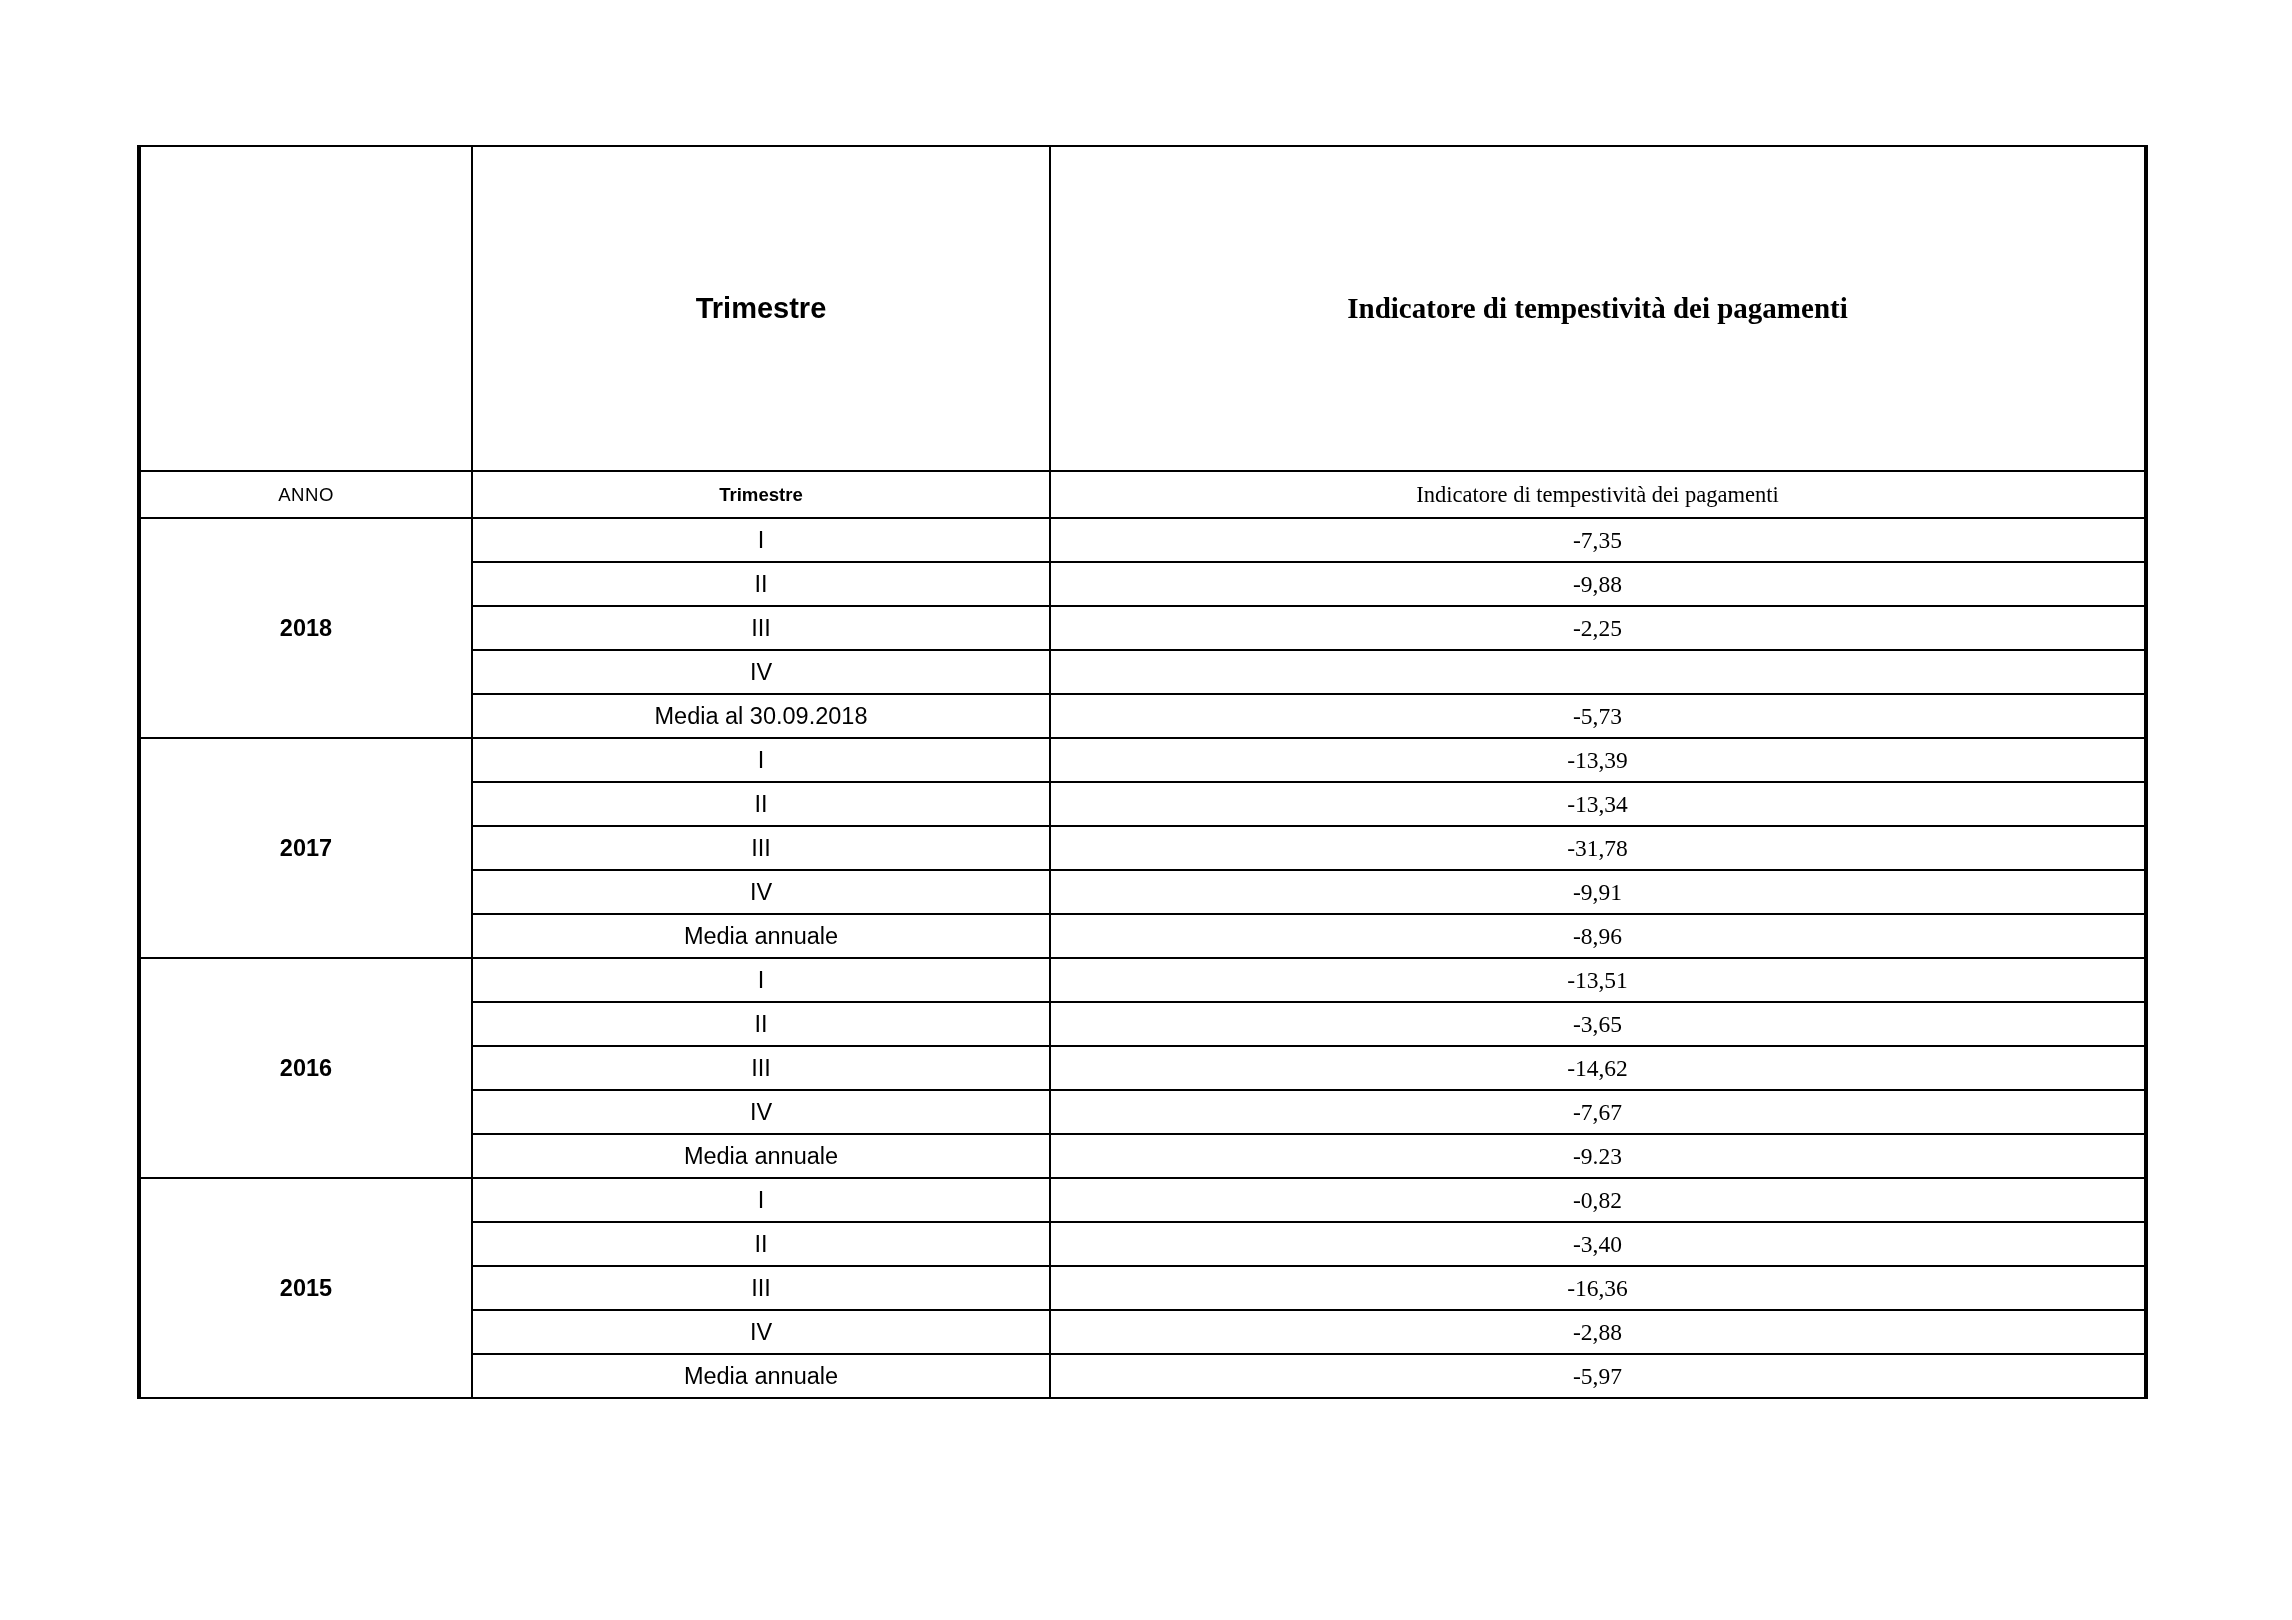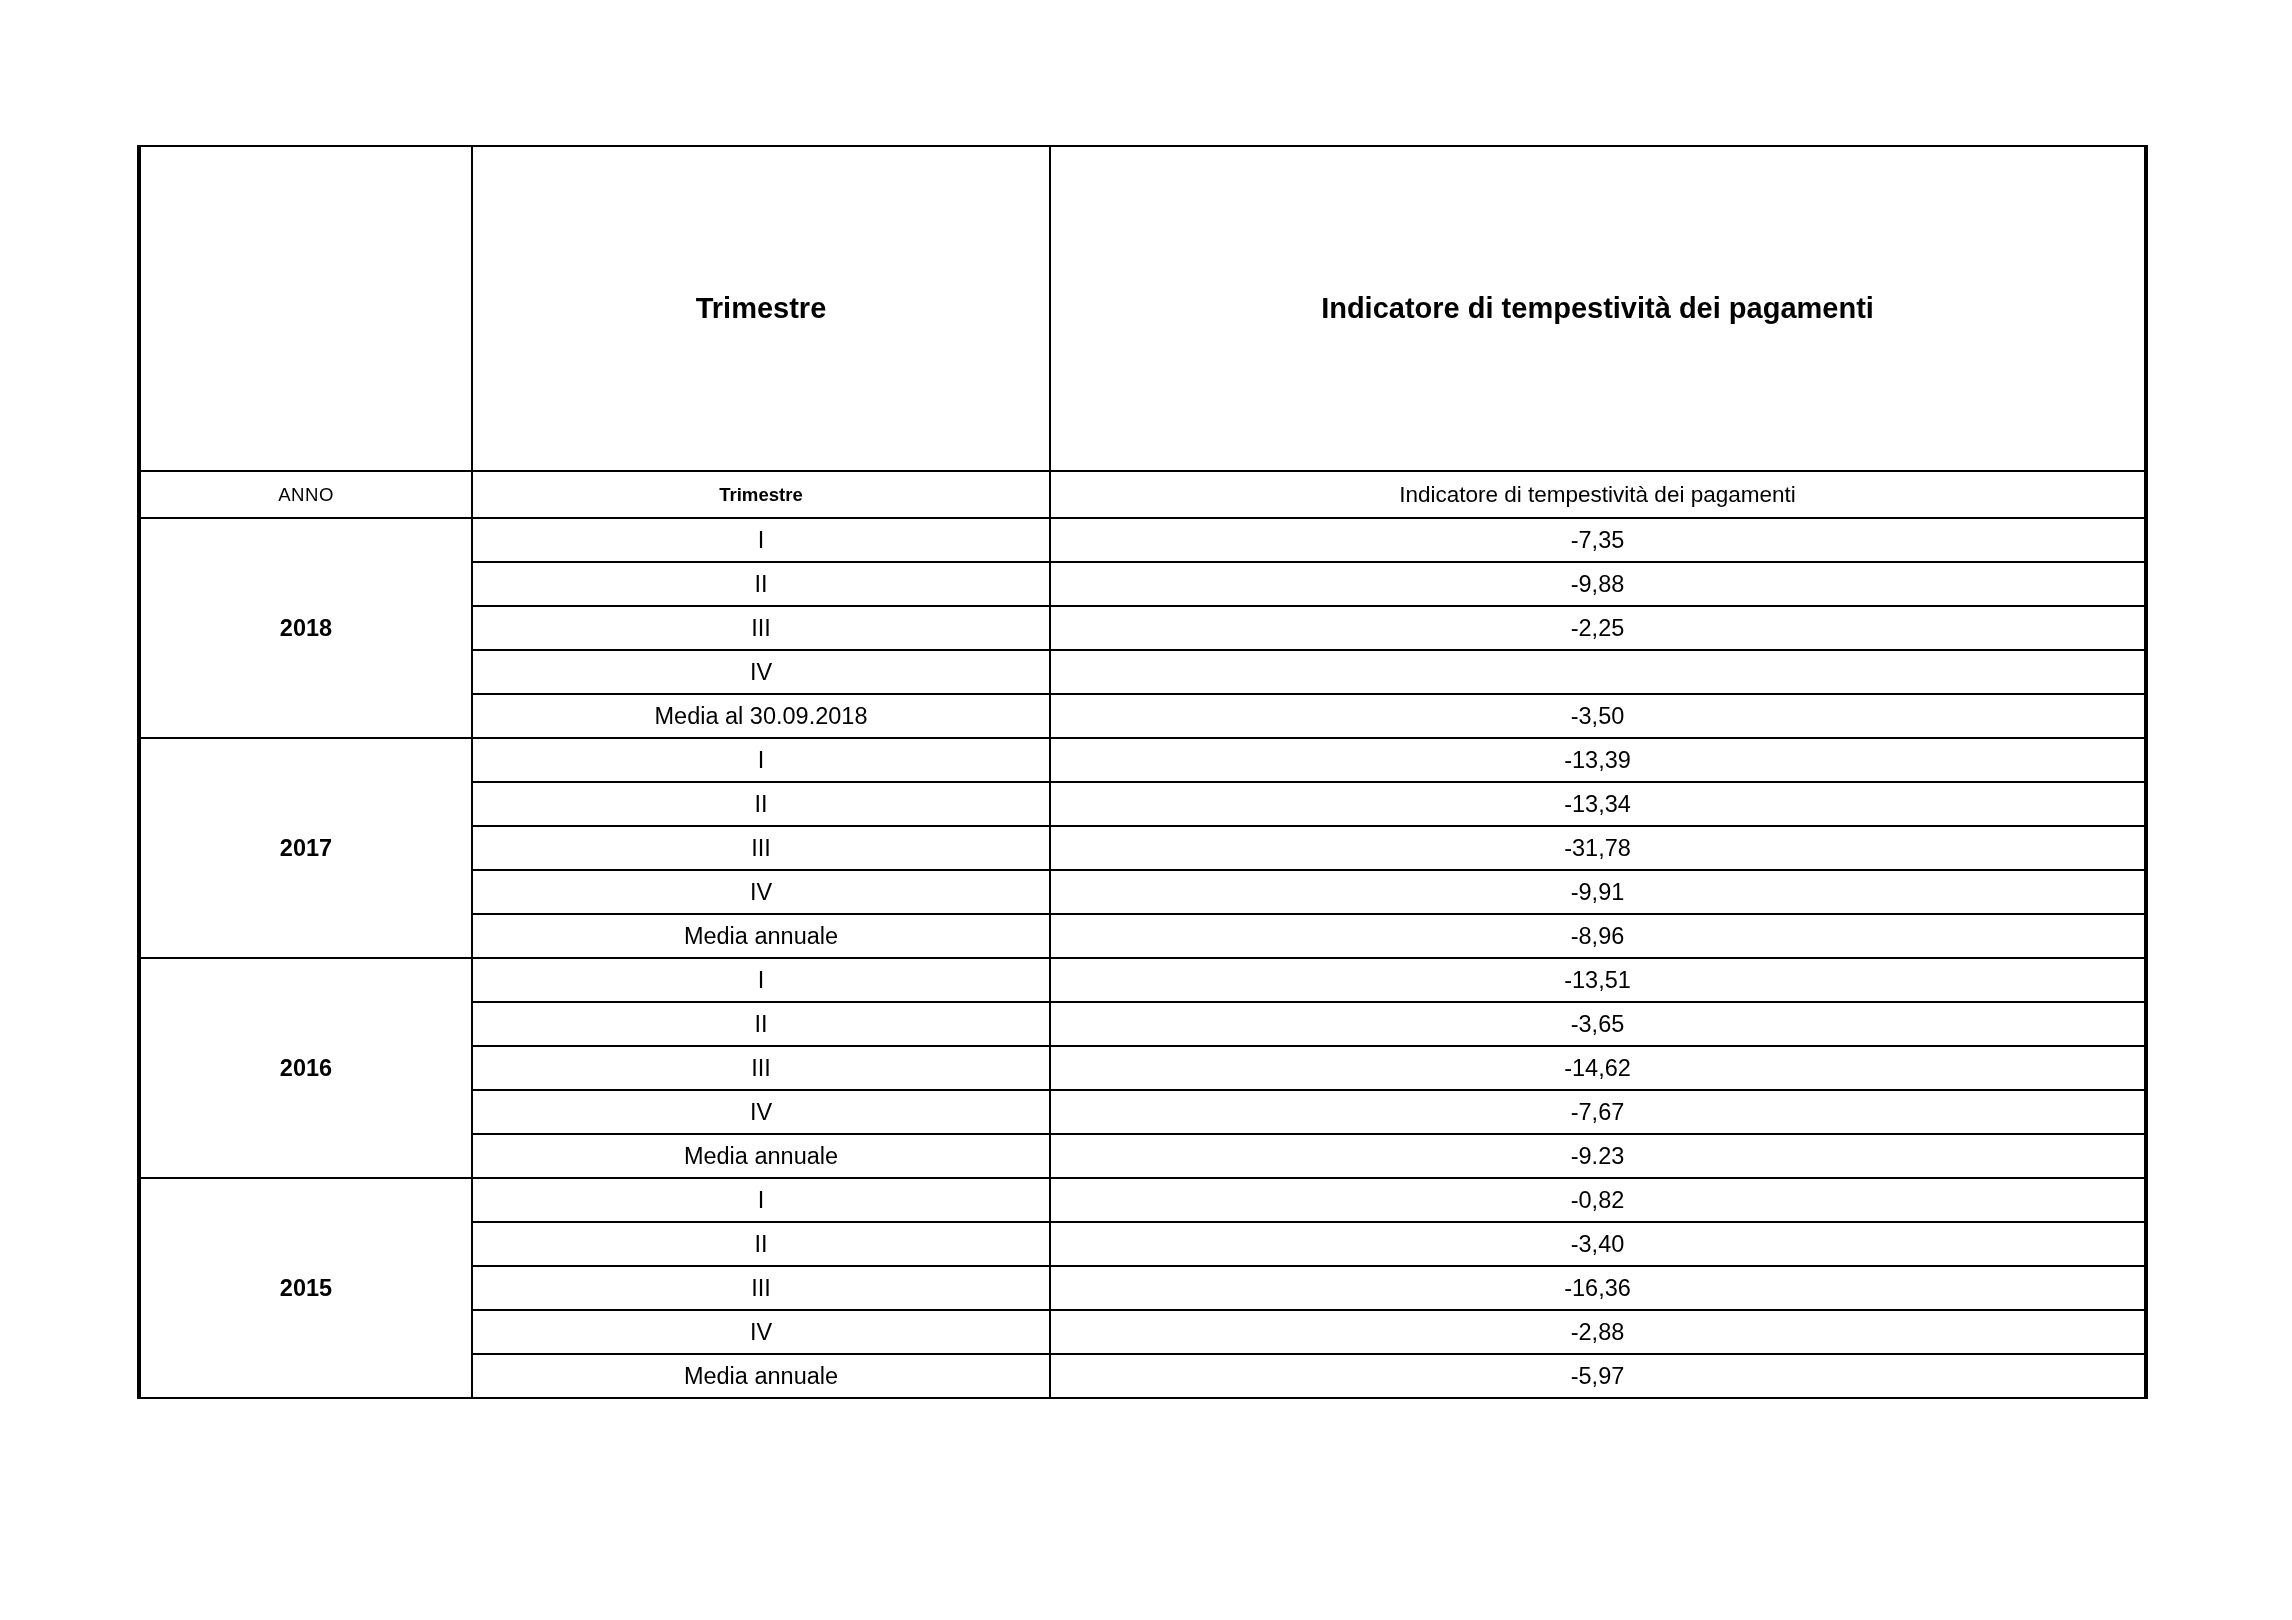--- a/index.html
+++ b/index.html
@@ -40,21 +40,21 @@
   table.main td {
     border: 2px solid #000000;
     vertical-align: middle;
     text-align: center;
     padding: 0;
   }
 
   
   .outer-top td { border-top-width: 4.9px; }
   .frame-left { border-left-width: 4.9px !important; }
-  .frame-right { border-right-width: 4.9px !important; }
+  .frame-right { border-right-width: 4.9px !important; font-family: Liberation Serif, serif; }
 
   
   .title-band td {
     height: 323px;
     border-bottom-width: 4.9px;
   }
   .title-empty { }
   .title-trim, .title-ind {
     font-weight: bold;
     font-size: 29px;
@@ -132,21 +132,21 @@
         <tr class="data-row">
           <td class="trim-label">III</td>
           <td class="val frame-right">-2,25</td>
         </tr>
         <tr class="data-row">
           <td class="trim-label">IV</td>
           <td class="val frame-right"></td>
         </tr>
         <tr class="data-row group-last-row">
           <td class="media-label">Media al 30.09.2018</td>
-          <td class="val frame-right">-3,50</td>
+          <td class="val frame-right">-5,73</td>
         </tr>
 
         <tr class="data-row">
           <td class="year-cell frame-left" rowspan="5">2017</td>
           <td class="trim-label">I</td>
           <td class="val frame-right">-13,39</td>
         </tr>
         <tr class="data-row">
           <td class="trim-label">II</td>
           <td class="val frame-right">-13,34</td>

